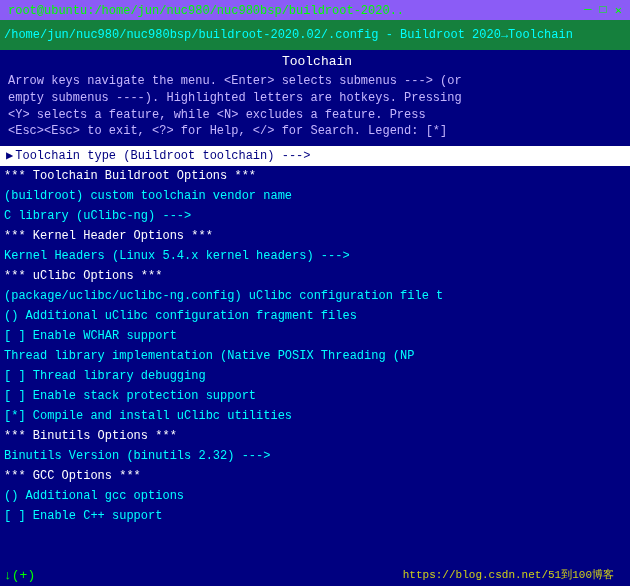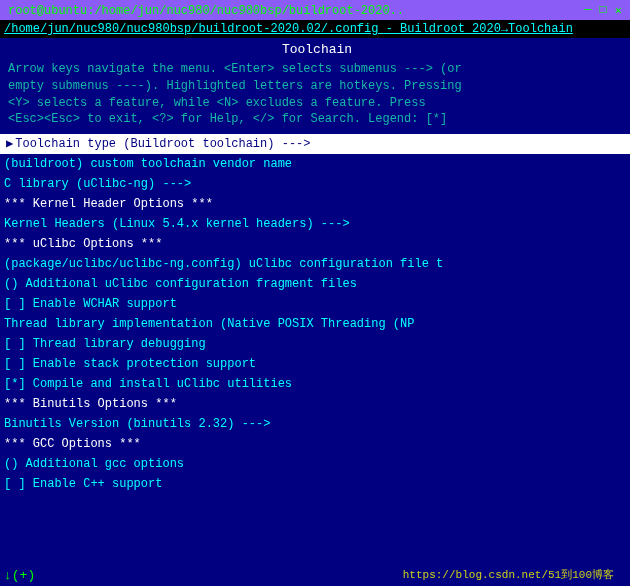--- a/index.html
+++ b/index.html
@@ -39,46 +39,45 @@
     #title-bar-text {
       color: #00ff00;
     }
 
     #title-bar-controls {
       display: flex;
       gap: 8px;
     }
 
     #breadcrumb-bar {
-      background: #000000;
+      background: #15803d;
       color: #00ffff;
-      padding: 2px 4px;
+      padding: 8px 4px;
       font-size: 12px;
       min-height: 18px;
       flex-shrink: 0;
-      text-decoration: underline;
     }
 
     #main-content {
       background: #000080;
       flex: 1;
       overflow: hidden;
       display: flex;
       flex-direction: column;
     }
 
     #dialog-title {
       text-align: center;
       color: #ffffff;
       padding: 4px 0 2px 4px;
       font-size: 13px;
     }
 
     #help-text {
-      color: #14b8a6;
+      color: #c4b5fd;
       padding: 2px 8px;
       font-size: 12px;
       line-height: 1.4;
     }
 
     #menu-area {
       background: #000080;
       flex: 1;
       padding: 4px 0;
       overflow: hidden;
@@ -155,20 +154,21 @@
 
     <div id="help-text">
       <div>Arrow keys navigate the menu.  &lt;Enter&gt; selects submenus ---&gt; (or</div>
       <div>empty submenus ----).  Highlighted letters are hotkeys.  Pressing</div>
       <div>&lt;Y&gt; selects a feature, while &lt;N&gt; excludes a feature.  Press</div>
       <div>&lt;Esc&gt;&lt;Esc&gt; to exit, &lt;?&gt; for Help, &lt;/&gt; for Search.  Legend: [*]</div>
     </div>
 
     <div id="menu-area">
     <div class="menu-item selected" style="background: rgb(255, 255, 255); color: rgb(0, 0, 128);"><span style="background: rgb(255, 255, 255); color: rgb(0, 0, 128); display: inline-block; padding: 0px 2px;">▶</span><span class="item-text" style="background: rgb(255, 255, 255); color: rgb(0, 0, 128);">Toolchain type (Buildroot toolchain)  ---&gt;</span></div>
+        <div class="menu-item section-header">        *** Toolchain Buildroot Options ***</div>
         <div class="menu-item normal">    (buildroot) custom toolchain vendor name</div>
         <div class="menu-item normal">        C library (uClibc-ng)  ---&gt;</div>
         <div class="menu-item section-header">        *** Kernel Header Options ***</div>
         <div class="menu-item normal">        Kernel Headers (Linux 5.4.x kernel headers)  ---&gt;</div>
         <div class="menu-item section-header">        *** uClibc Options ***</div>
         <div class="menu-item normal">(package/uclibc/uclibc-ng.config) uClibc configuration file t</div>
         <div class="menu-item normal">    ()  Additional uClibc configuration fragment files</div>
         <div class="menu-item normal">    [ ]  Enable WCHAR support</div>
         <div class="menu-item normal">        Thread library implementation (Native POSIX Threading (NP</div>
         <div class="menu-item normal">    [ ]  Thread library debugging</div>

